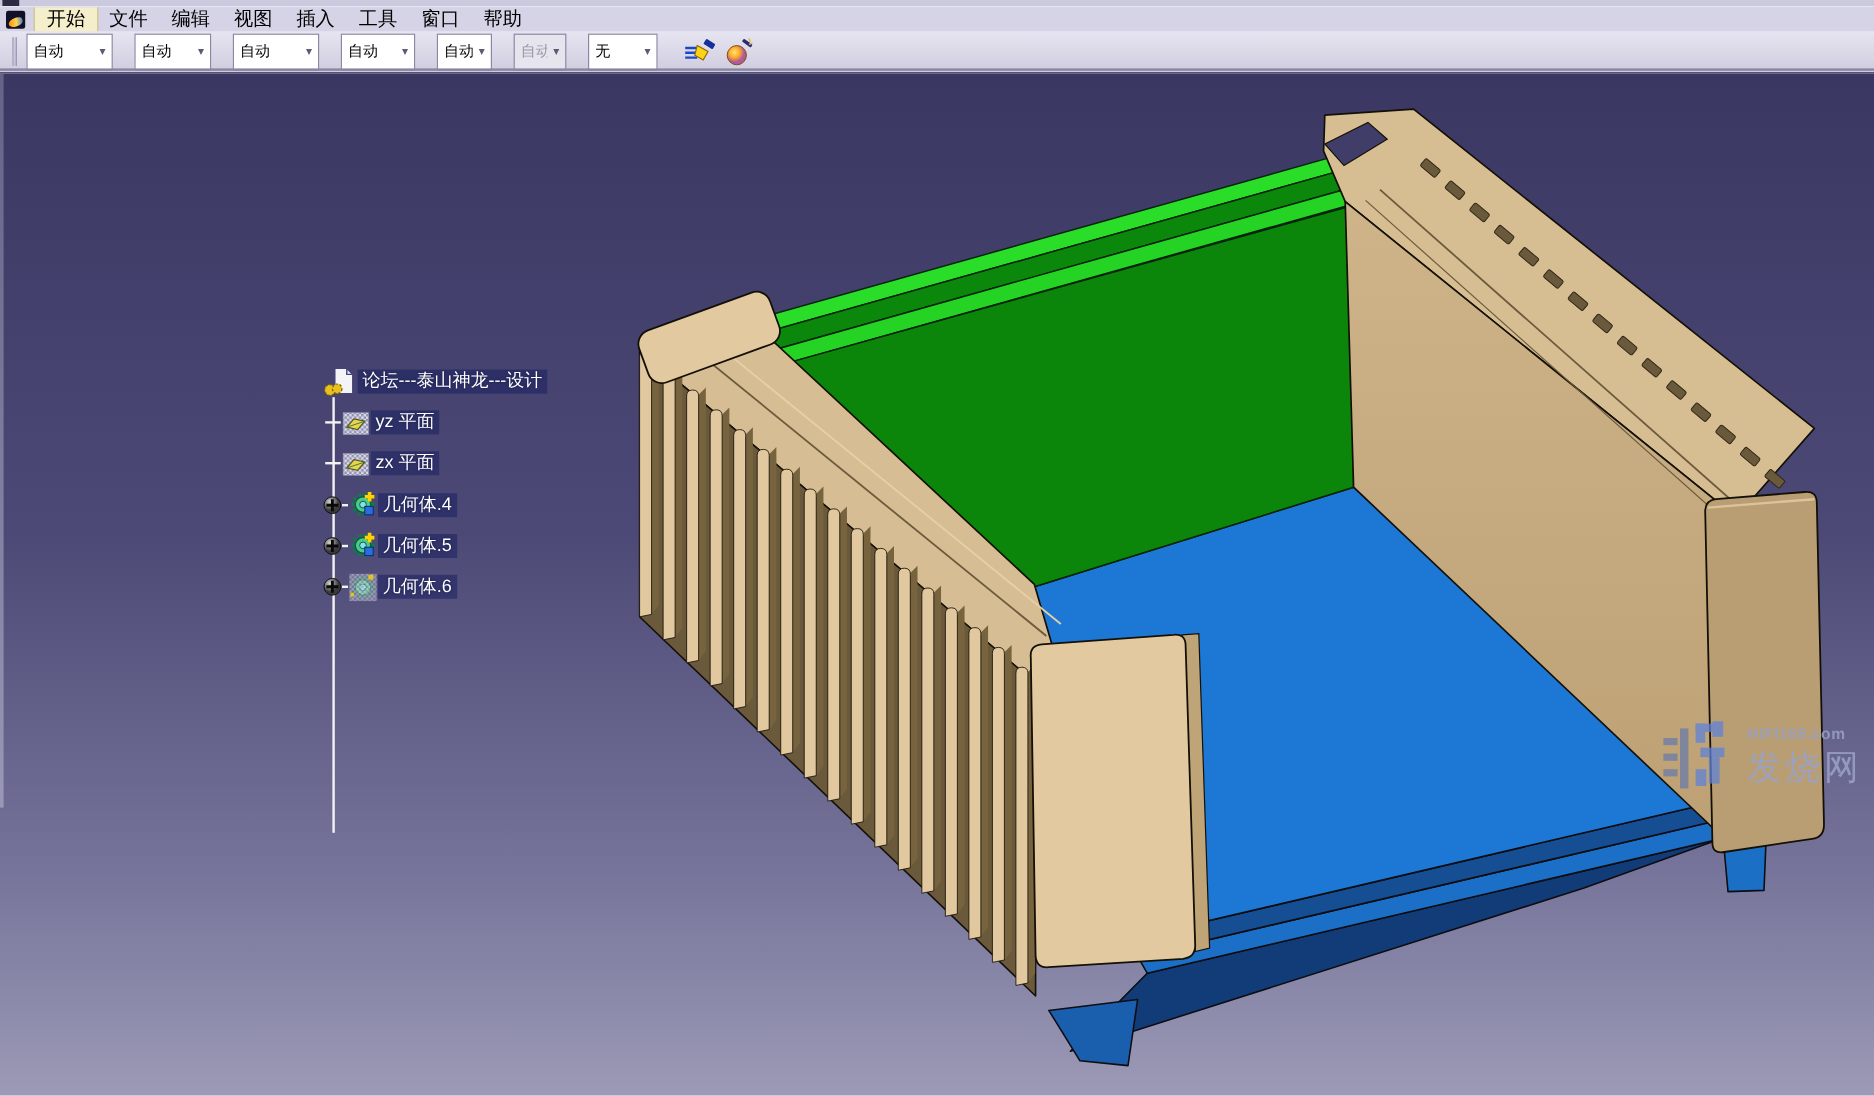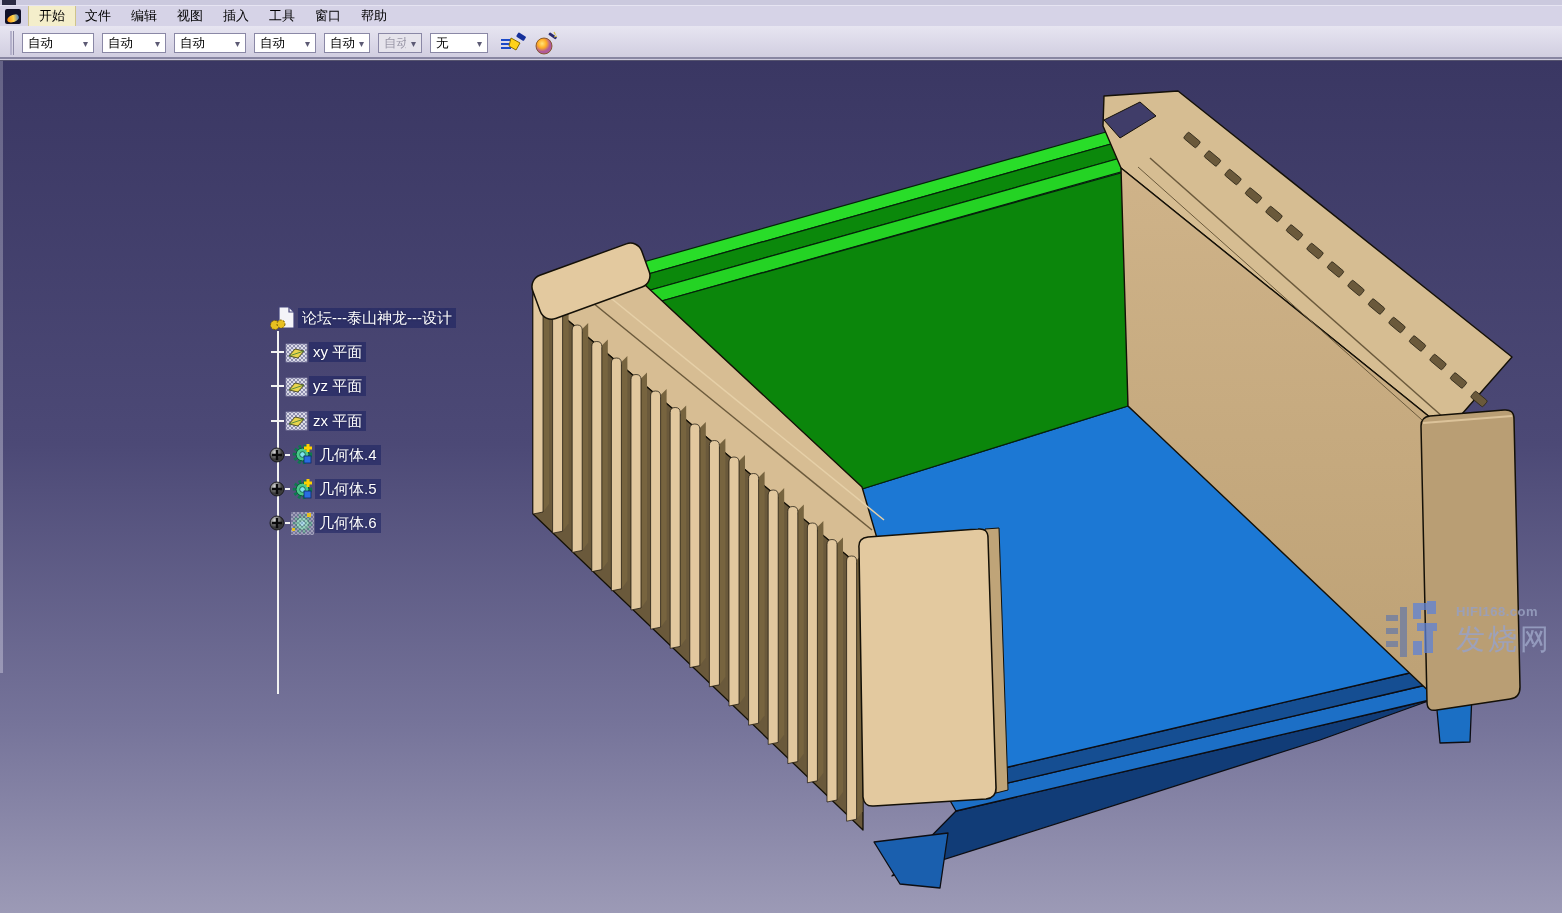--- a/index.html
+++ b/index.html
@@ -4,35 +4,35 @@
 <style>
   * { margin:0; padding:0; box-sizing:border-box; }
   html,body { width:1562px; height:913px; overflow:hidden;
     font-family:"Liberation Sans", sans-serif; background:#d6d3e7; }
 
   
   .top-strip { height:6px; background:#cbc9de; position:relative; border-bottom:1px solid #e6e4f2;}
   .top-strip .frag { position:absolute; left:2px; top:0; width:14px; height:5px; background:#2c2c44; }
 
   
-  .menubar { height:20px; background:#d6d3e7; display:flex; align-items:center; font-size:13px; color:#000; }
+  .menubar { height:20px; background:#d6d3e7; display:flex; align-items:center; font-size:16px; color:#000; }
   .menubar .app-icon { width:16px; height:15px; margin:0 8px 0 5px; border-radius:2px;
     background:#101028; position:relative; overflow:hidden; flex:none;}
   .menubar .app-icon i{ position:absolute; left:2px; top:6px; width:12px; height:7px;
     background:linear-gradient(100deg,#ff8800,#ffd34d 55%,#3a7bd5); border-radius:60% 40% 50% 50%; transform:rotate(-18deg);}
   .menu-item { padding:1px 10px; cursor:default; }
   .menu-item.active { background:#f4eecb; outline:1px solid #cfc48b; }
 
   
   .toolbar { height:35px; background:linear-gradient(#e7e5f1,#cfccdf);
     border-bottom:1px solid #55536e; display:flex; align-items:center; position:relative; }
   .toolbar:after{content:"";position:absolute;left:0;right:0;bottom:1px;height:2px;background:#8886a2;}
   .grip { width:4px; height:24px; border-left:2px solid #b5b2cc; border-right:1px solid #908da9; margin:0 8px 0 10px; }
-  .combo { height:20px; background:#fff; border:1px solid #8a88a6; display:flex; align-items:center;
-    margin-right:8px; font-size:12.5px; padding-left:5px; overflow:hidden; white-space:nowrap; position:relative;justify-content:space-between; }
+  .combo { height:31px; background:#fff; border:1px solid #8a88a6; display:flex; align-items:center;
+    margin-right:18px; font-size:12.5px; padding-left:5px; overflow:hidden; white-space:nowrap; position:relative;justify-content:space-between; }
   .combo .val{ flex:1; overflow:hidden; }
   .combo .chev{ flex:none; width:15px; height:100%; display:flex; align-items:center; justify-content:center; color:#5c5a74; font-size:10px;}
   .combo.disabled { background:#e6e4ec; color:#9a98a8; }
   .tb-icon { margin:0 3px; display:flex; align-items:center; }
 
   
   .viewport { position:relative; width:1562px; height:612px; }
   .viewport svg.scene { position:absolute; inset:0; }
   .vp-left-edge{ position:absolute; left:0; top:0; width:3px; height:100%;
      background:linear-gradient(#6f6d8e,#a5a3bf); opacity:.8; }
@@ -322,27 +322,20 @@
           <use href="#ic-part" width="27" height="26"></use>
         </svg>
       <span class="t-label">论坛---泰山神龙---设计</span>
     </div>
 
     <div class="tree-row">
       <span class="stub long"></span>
       <svg class="t-icon">
           <use href="#ic-plane" width="23" height="23"></use>
         </svg>
-      <span class="t-label">xy 平面</span>
-    </div>
-    <div class="tree-row">
-      <span class="stub long"></span>
-      <svg class="t-icon">
-          <use href="#ic-plane" width="23" height="23"></use>
-        </svg>
       <span class="t-label">yz 平面</span>
     </div>
     <div class="tree-row">
       <span class="stub long"></span>
       <svg class="t-icon">
           <use href="#ic-plane" width="23" height="23"></use>
         </svg>
       <span class="t-label">zx 平面</span>
     </div>
 

